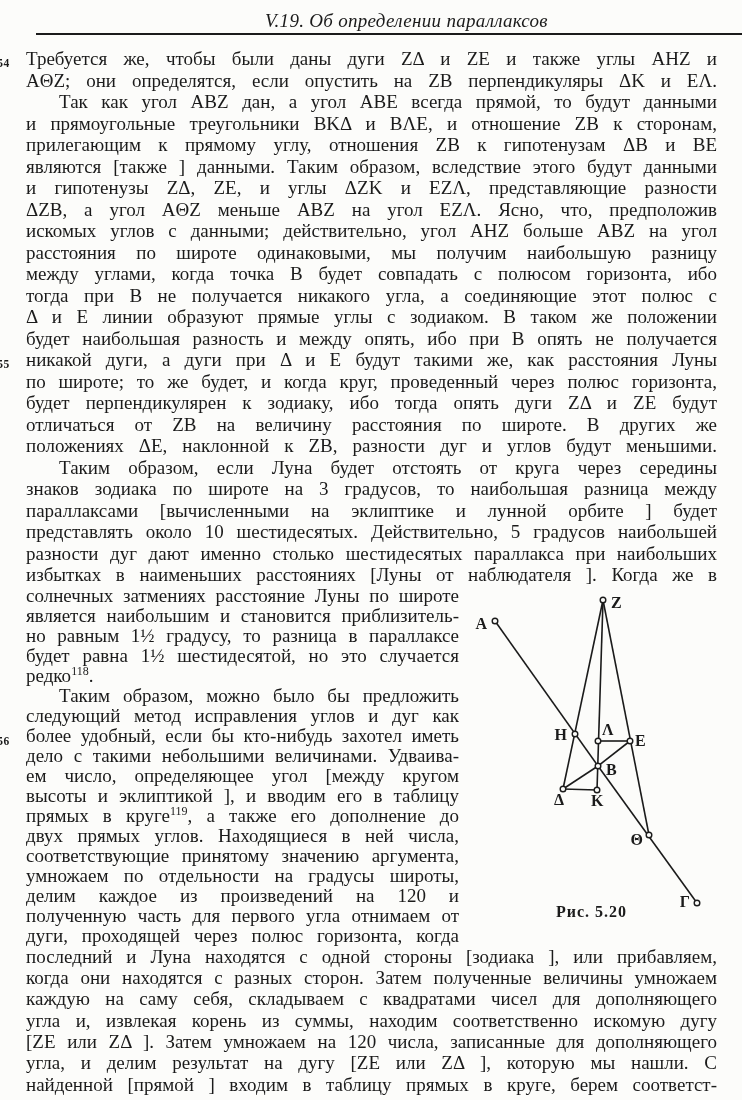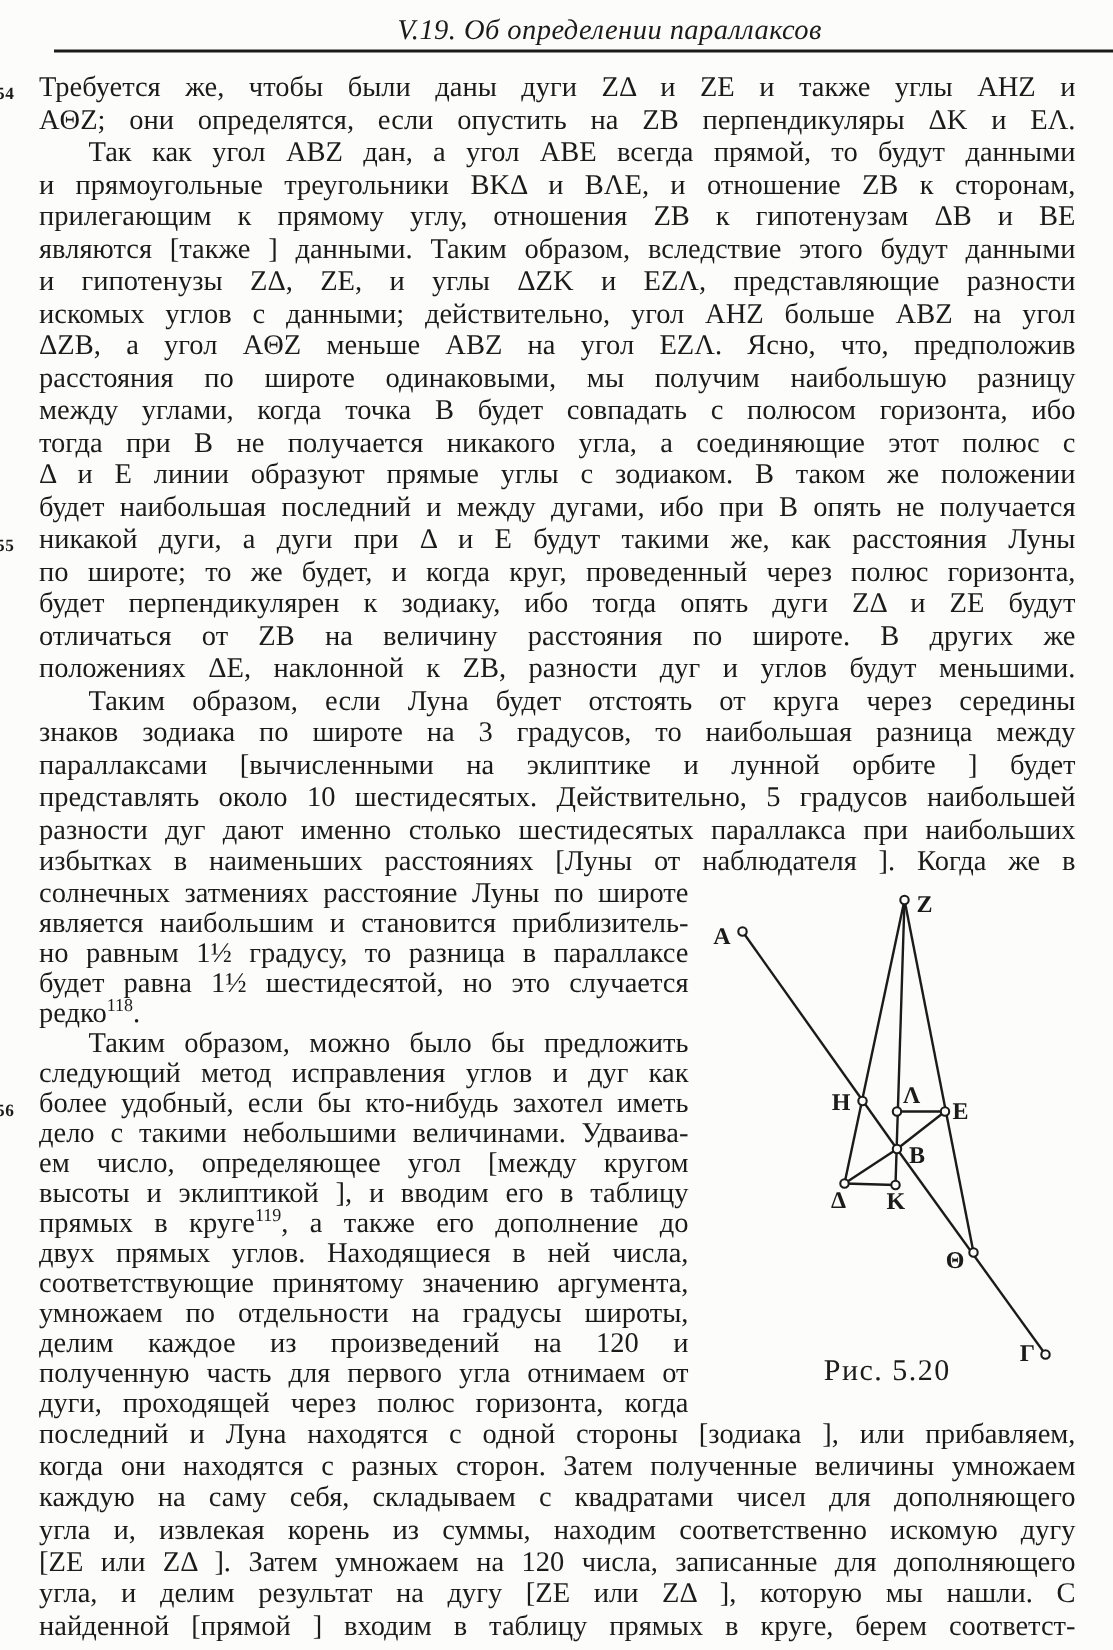--- a/index.html
+++ b/index.html
@@ -83,22 +83,22 @@
     position: absolute;
     left: -6px;
     top: 2px;
   }
   .figure-caption {
     position: absolute;
     left: -6px;
     top: 317px;
     width: 277px;
     text-align: center;
-    font-size: 20px;
-    font-weight: normal;
+    font-size: 16px;
+    font-weight: bold;
     letter-spacing: 1px;
   }
 </style>
 </head>
 <body>
 
 <div class="page">
   <div class="header">
     <div class="header-title">V.19. Об определении параллаксов</div>
     <div class="page-number">173</div>
@@ -107,27 +107,27 @@
 
   <div class="body">
     <div id="sec-a" class="sec-a">
         <div class="ln"><span class="mn">454</span>Требуется же, чтобы были даны дуги ZΔ и ZE и также углы  AHZ  и</div>
         <div class="ln">AΘZ; они определятся, если опустить на ZB перпендикуляры ΔK и EΛ.</div>
         <div class="ln ind">Так как угол ABZ дан, а угол ABE всегда прямой, то будут данными</div>
         <div class="ln">и прямоугольные треугольники BKΔ и BΛE, и отношение ZB к сторонам,</div>
         <div class="ln">прилегающим к прямому углу, отношения ZB к гипотенузам ΔB и BE</div>
         <div class="ln">являются [также ] данными. Таким образом, вследствие этого будут данными</div>
         <div class="ln">и гипотенузы ZΔ, ZE, и углы ΔZK и EZΛ, представляющие разности</div>
+        <div class="ln">ΔZB, а угол AΘZ меньше ABZ на угол EZΛ. Ясно, что, предположив</div>
         <div class="ln">искомых углов с данными; действительно, угол AHZ больше ABZ на угол</div>
-        <div class="ln">ΔZB, а угол AΘZ меньше ABZ на угол EZΛ. Ясно, что, предположив</div>
         <div class="ln">расстояния по широте одинаковыми, мы получим наибольшую разницу</div>
         <div class="ln">между углами, когда точка B будет совпадать с полюсом горизонта, ибо</div>
         <div class="ln">тогда при B не получается никакого угла, а соединяющие этот полюс с</div>
         <div class="ln">Δ и E линии образуют прямые углы с зодиаком. В таком же положении</div>
-        <div class="ln">будет наибольшая последний и между дугами, ибо при B опять не получается</div>
+        <div class="ln">будет наибольшая разность и между опять, ибо при B опять не получается</div>
         <div class="ln"><span class="mn">455</span>никакой дуги, а дуги при Δ и E будут такими же, как расстояния Луны</div>
         <div class="ln">по широте; то же будет, и когда круг, проведенный через полюс горизонта,</div>
         <div class="ln">будет перпендикулярен к зодиаку, ибо тогда опять дуги ZΔ и ZE будут</div>
         <div class="ln">отличаться от ZB на величину расстояния по широте. В других же</div>
         <div class="ln">положениях ΔE, наклонной к ZB, разности дуг и углов будут меньшими.</div>
         <div class="ln ind">Таким образом, если Луна будет отстоять от круга через середины</div>
         <div class="ln">знаков зодиака по широте на 3 градусов, то наибольшая разница между</div>
         <div class="ln">параллаксами [вычисленными на эклиптике и лунной орбите ] будет</div>
         <div class="ln">представлять около 10 шестидесятых. Действительно, 5 градусов наибольшей</div>
         <div class="ln">разности дуг дают именно столько шестидесятых параллакса при наибольших</div>

